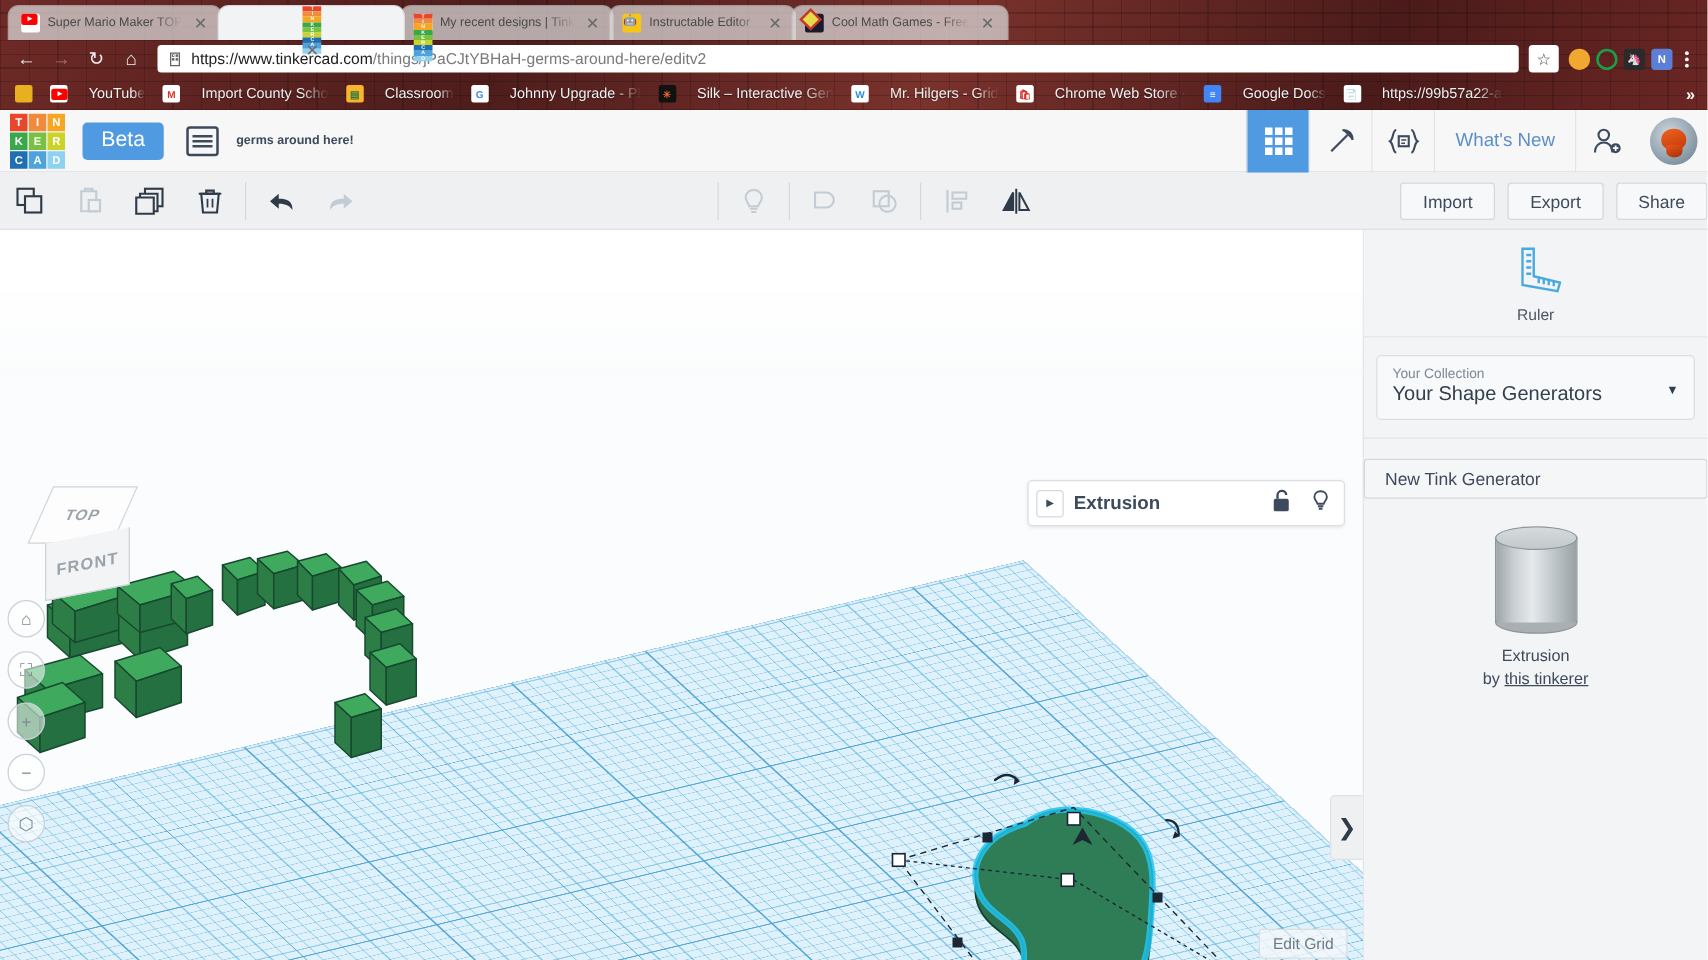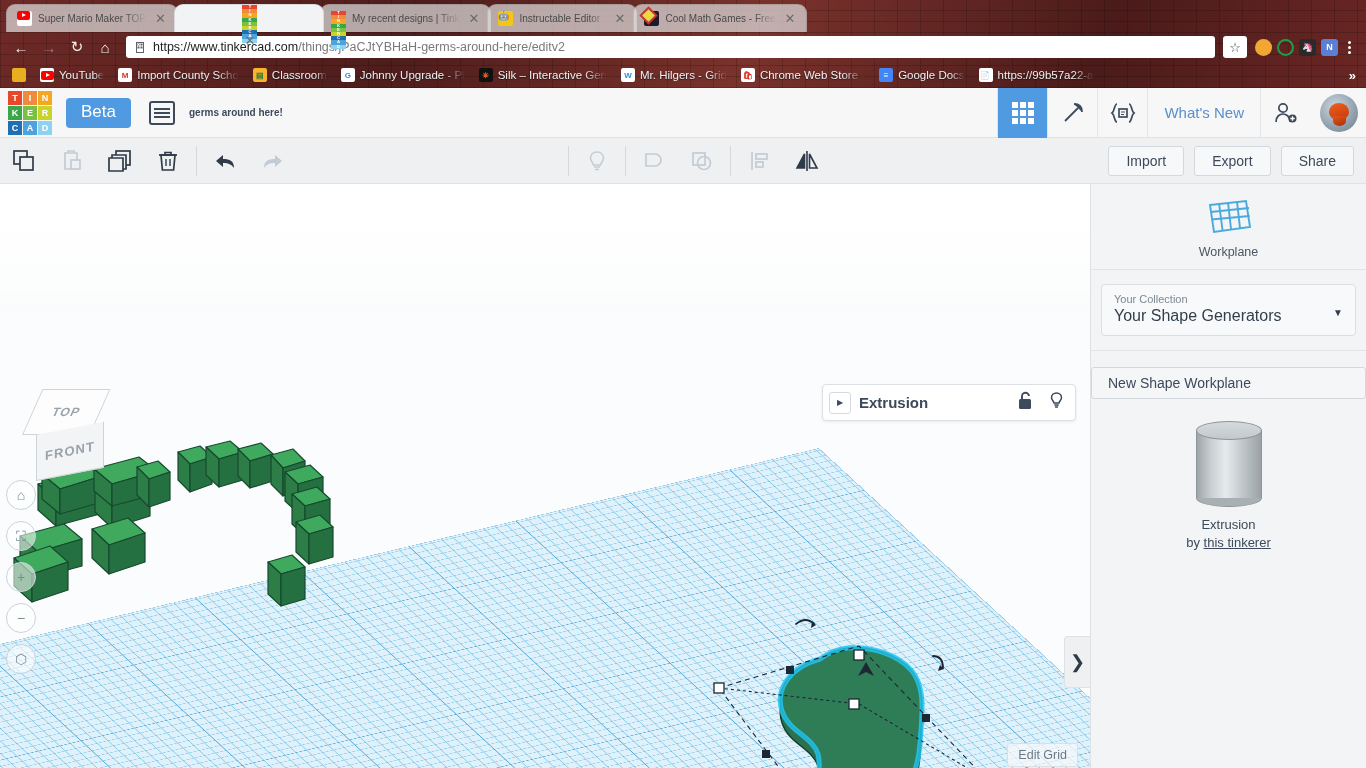--- a/index.html
+++ b/index.html
@@ -79,21 +79,21 @@
   .omni-url { font-size: 12.5px; color: #5f6368; white-space: nowrap; overflow: hidden; }
   .omni-url b { color: #202124; font-weight: normal; }
   .omni-url .u-dim { color: #7a7a7a; }
   .star-btn { width: 24px; height: 22px; display:flex; align-items:center; justify-content:center; color:#444; font-size:13px; background:#fff; border-radius:3px; margin-right:3px;}
   .ext-icons { display: flex; align-items: center; gap: 5px; padding-left: 3px; }
   .ext { width: 17px; height: 17px; border-radius: 3px; display:flex; align-items:center; justify-content:center; font-size:9px; color:#fff; font-weight:bold;}
   .kebab { width: 18px; display:flex; flex-direction:column; align-items:center; gap:2px; cursor:pointer;}
   .kebab i { width:3px; height:3px; background:#fff; border-radius:50%; display:block;}
 
   .bookmarks-row { height: 26px; display: flex; align-items: center; gap: 2px; padding: 0 6px; overflow: hidden; }
-  .bm { display: flex; align-items: center; gap: 5px; padding: 2px 6px; border-radius: 3px; cursor: pointer; white-space: nowrap; }
+  .bm { display: flex; align-items: center; gap: 17px; padding: 2px 6px; border-radius: 3px; cursor: pointer; white-space: nowrap; }
   .bm-label { font-size: 11.5px; color: #f0f0f0; text-shadow: 0 1px 1px rgba(0,0,0,.55);
     max-width: 118px; overflow:hidden; text-overflow:clip;
     -webkit-mask-image: linear-gradient(90deg,#000 78%,transparent 100%);
     mask-image: linear-gradient(90deg,#000 78%,transparent 100%); }
   .bm-ico { width: 14px; height: 14px; flex: 0 0 14px; border-radius: 2px; display:flex; align-items:center; justify-content:center; font-size:8px; color:#fff; font-weight:bold;}
   .bm-chev { margin-left:auto; color:#fff; font-size:13px; font-weight:bold; padding-right:4px; flex:0 0 auto;}
 
   
   .app-header {
     height: 50px; background: #f7f7f8; border-bottom: 1px solid #dfe1e5;
@@ -531,21 +531,21 @@
         <path d="M14 3 v20"></path>
         <path d="M11.5 6 L11.5 20 L4 20 Z" fill="#2f3b49"></path>
         <path d="M16.5 6 L16.5 20 L24 20 Z" fill="none"></path>
       </svg>
     </div>
   </div>
 
   <div class="tb-right">
     <div class="panel-btn">Import</div>
     <div class="panel-btn">Export</div>
-    <div class="panel-btn" style="margin-right:12px">Share</div>
+    <div class="panel-btn" style="">Share</div>
   </div>
 </div>
 
 <div class="main">
 
   <div class="canvas">
     <div class="plane"></div>
     <div class="canvas-fade"></div>
 
     <svg width="1090" height="627" style="position:absolute;left:0;top:0">
@@ -721,39 +721,39 @@
 
     <div class="edit-grid-btn">Edit Grid</div>
 
   </div>
 
   <div class="right-panel">
     <div class="tools-row">
       <div class="tool-item">
         <svg width="50" height="42" viewBox="0 0 50 42">
           <g stroke="#4aa9de" stroke-width="1.9" fill="none">
-            <polygon points="6,10 42,6 46,32 10,37"></polygon>
-            <path d="M15,8 L18.5,35 M24,7.2 L27,34 M33,6.5 L36,33"></path>
-            <path d="M6.8,17 L45,13 M7.5,24.5 L45.6,21"></path>
+            <path d="M14,4 L23,4 L23,26 L44,31 L42,38 L14,33 Z"></path>
+            <path d="M17,9 h4 M17,14 h4 M17,19 h4 M17,24 h4"></path>
+            <path d="M27,27.5 v4 M31,28.3 v4 M35,29.2 v4 M39,30 v4"></path>
           </g>
         </svg>
-        <span class="tool-label">Workplane</span>
+        <span class="tool-label">Ruler</span>
       </div>
     </div>
 
     <div class="collection-card">
       <div class="collection-kicker">Your Collection</div>
       <div class="collection-title">Your Shape Generators</div>
       <div class="collection-caret">▼</div>
     </div>
 
     <div class="panel-divider"></div>
 
 
-    <div class="new-gen-btn">New Shape Workplane</div>
+    <div class="new-gen-btn">New Tink Generator</div>
 
     <div class="shape-card">
       <div class="cyl-wrap">
         <div class="cyl-bot"></div>
         <div class="cyl-body"></div>
         <div class="cyl-top"></div>
       </div>
       <div class="shape-name">Extrusion</div>
       <div class="shape-by"><span>by </span><a>this tinkerer</a></div>
     </div>

